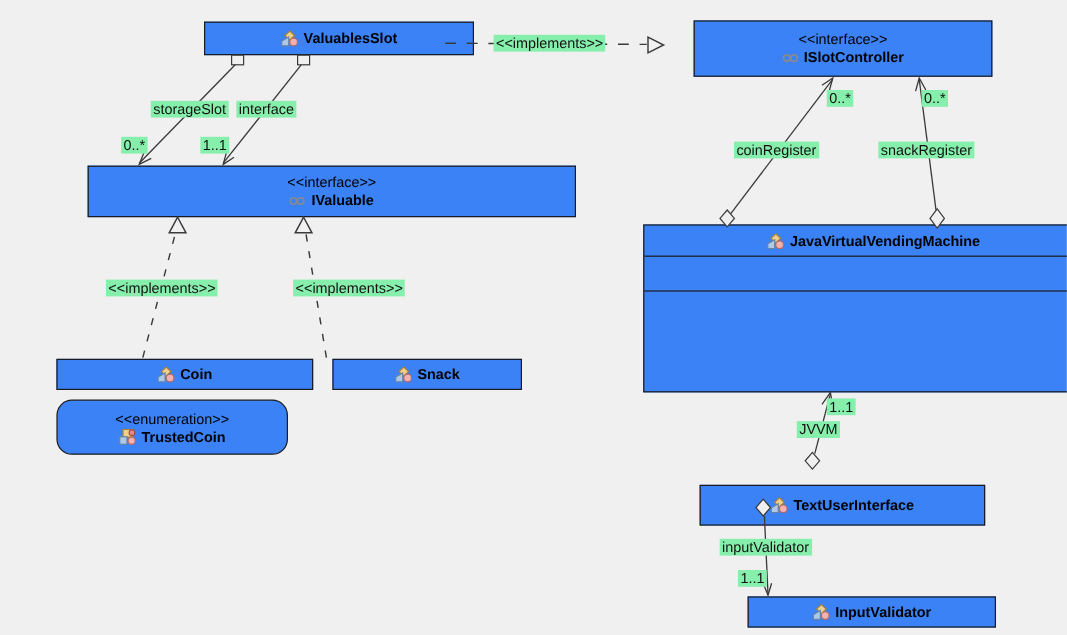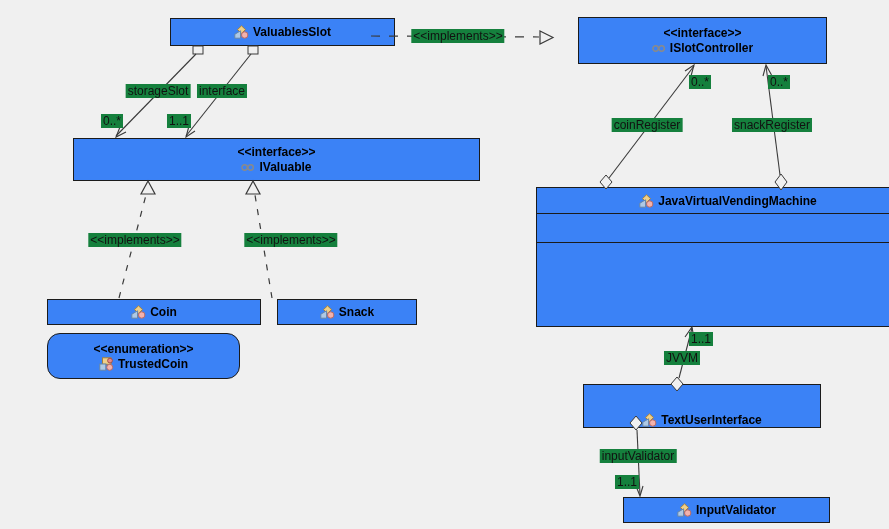--- a/index.html
+++ b/index.html
@@ -10,27 +10,27 @@
     position:relative;overflow:hidden;
   }
   #canvas{position:absolute;left:0;top:0;width:889px;height:529px;}
   svg.edges{position:absolute;left:0;top:0;z-index:3;pointer-events:none;}
   .node{
     position:absolute;background:#3b82f6;border:1px solid #1b1b1b;
     box-sizing:border-box;display:flex;flex-direction:column;
     align-items:center;justify-content:center;z-index:2;color:#000;margin-left:25px;
   }
   .title-row{display:flex;align-items:center;gap:4px;font-weight:bold;font-size:12px;line-height:14px;white-space:nowrap;}
-  .stereotype{font-size:12px;font-weight:bold;line-height:15px;white-space:nowrap;text-align:center;}
+  .stereotype{font-size:12px;font-weight:normal;line-height:15px;white-space:nowrap;text-align:center;}
   .icon{display:inline-flex;align-items:center;}
   .compartment{width:100%;box-sizing:border-box;border-top:1px solid #1b1b1b;}
   .jvvm-header{display:flex;align-items:center;justify-content:center;height:25px;}
   .edge-label{
     position:absolute;transform:translate(-50%,-50%);
-    background:#15803d;font-size:12px;line-height:14px;
+    background:#86efac;font-size:12px;line-height:14px;
     padding:0 2px;white-space:nowrap;z-index:4;color:#111;
   }
 </style>
 </head>
 <body>
 
 <div id="canvas">
 
   <svg class="edges" width="889" height="529" viewBox="0 0 889 529">
 
@@ -162,21 +162,21 @@
             <rect x="3.5" y="0.8" width="8.5" height="6.5" fill="#efd08a" stroke="#a5803c" stroke-width="1"></rect>
             <circle cx="11" cy="3.6" r="2.4" fill="#e88a84" stroke="#a34f4a" stroke-width="1"></circle>
             <rect x="0.8" y="7" width="6" height="6.2" fill="#aec9e6" stroke="#6585a8" stroke-width="1"></rect>
             <circle cx="10.7" cy="10.3" r="3" fill="#f3b2ad" stroke="#b56a66" stroke-width="1"></circle>
           </svg>
       </span>
       <span>TrustedCoin</span>
     </div>
   </div>
 
-  <div class="node" style="left:252px;top:299px;width:140px;height:26px;">
+  <div class="node" style="left:252px;top:299px;width:158px;height:26px;">
     <div class="title-row">
       <span class="icon">
         <svg width="15" height="14" viewBox="0 0 15 14">
             <polygon points="7.5,0.8 11.5,4.6 7.5,8.4 3.5,4.6" fill="#efd08a" stroke="#a5803c" stroke-width="1"></polygon>
             <polygon points="0.8,9.2 6.6,5.8 6.6,13.2 0.8,13.2" fill="#aec9e6" stroke="#6585a8" stroke-width="1"></polygon>
             <circle cx="10.7" cy="10" r="3.2" fill="#f3b2ad" stroke="#b56a66" stroke-width="1"></circle>
           </svg>
       </span>
       <span>Snack</span>
     </div>
@@ -192,21 +192,21 @@
               <circle cx="10.7" cy="10" r="3.2" fill="#f3b2ad" stroke="#b56a66" stroke-width="1"></circle>
             </svg>
         </span>
         <span>JavaVirtualVendingMachine</span>
       </div>
     </div>
     <div class="compartment" style="height:29px;"></div>
     <div class="compartment" style="flex:1;"></div>
   </div>
 
-  <div class="node" style="left:558px;top:384px;width:238px;height:44px;justify-content:flex-end;">
+  <div class="node" style="left:558px;top:404px;width:238px;height:34px;">
     <div class="title-row">
       <span class="icon">
         <svg width="15" height="14" viewBox="0 0 15 14">
             <polygon points="7.5,0.8 11.5,4.6 7.5,8.4 3.5,4.6" fill="#efd08a" stroke="#a5803c" stroke-width="1"></polygon>
             <polygon points="0.8,9.2 6.6,5.8 6.6,13.2 0.8,13.2" fill="#aec9e6" stroke="#6585a8" stroke-width="1"></polygon>
             <circle cx="10.7" cy="10" r="3.2" fill="#f3b2ad" stroke="#b56a66" stroke-width="1"></circle>
           </svg>
       </span>
       <span>TextUserInterface</span>
     </div>

